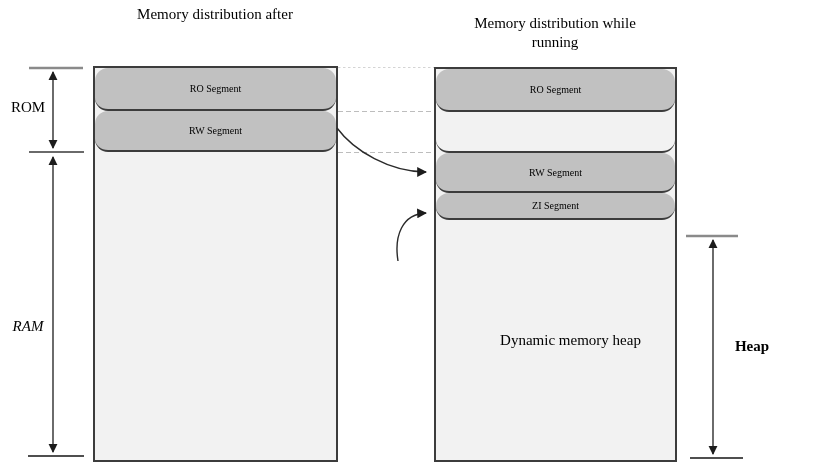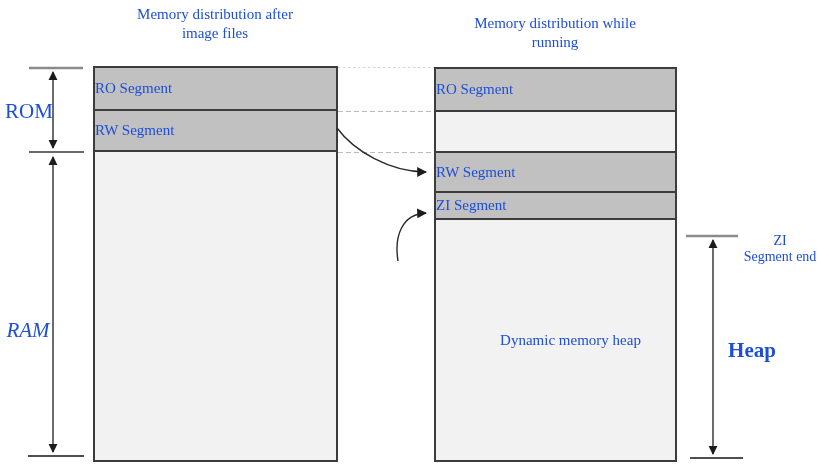--- a/index.html
+++ b/index.html
@@ -1,57 +1,56 @@
 <!DOCTYPE html>
 <html><head>
 <meta charset="utf-8">
 <style>
   html,body{margin:0;padding:0;background:#ffffff;}
   .canvas{
     position:relative;width:829px;height:464px;background:#ffffff;
-    font-family:"Liberation Serif","DejaVu Serif",serif;color:#1d4ed8;
+    font-family:"Liberation Serif","DejaVu Serif",serif;color:#000000;
     overflow:hidden;
   }
   .title{position:absolute;text-align:center;font-size:15px;line-height:19px;}
   .title-left{left:90px;top:5px;width:250px;}
   .title-right{left:430px;top:14px;width:250px;font-family:Liberation Serif, serif;}
 
   .memcol{position:absolute;display:flex;flex-direction:column;
           border:2px solid #3c3c3c;background:#f2f2f2;box-sizing:border-box;}
   .col-left{left:93px;top:66px;width:245px;height:396px;}
   .col-right{left:434px;top:67px;width:243px;height:395px;}
-  .seg{box-sizing:border-box;display:flex;align-items:center;
-       font-size:15px;}
+  .seg{box-sizing:border-box;display:flex;align-items:center;justify-content:center;
+       font-size:10px;border-radius:13px;}
   .seg-gray{background:#c1c1c1;border-bottom:2px solid #3c3c3c;}
   .seg-light{background:#f2f2f2;border-bottom:2px solid #3c3c3c;}
   .l-ro{height:43px;}
   .l-rw{height:41px;}
   .r-ro{height:43px;}
   .r-gap{height:41px;}
   .r-rw{height:40px;}
   .r-zi{height:27px;}
   .r-heap{flex:1;background:#f2f2f2;display:flex;align-items:center;justify-content:center;font-size:15px;padding-left:30px;}
   .filler{flex:1;background:#f2f2f2;}
 
-  .sidelabel{position:absolute;text-align:center;font-size:21px;}
+  .sidelabel{position:absolute;text-align:center;font-size:15px;}
   .lbl-rom{left:5px;top:99px;width:46px;}
   .lbl-ram{left:5px;top:318px;width:46px;font-style:italic;}
   .lbl-zi-end{left:733px;top:233px;width:94px;font-size:14px;line-height:16px;}
   .lbl-heap{left:723px;top:338px;width:58px;font-weight:bold;}
 
   svg.overlay{position:absolute;left:0;top:0;pointer-events:none;}
 </style>
 </head>
 <body>
 
 <div class="canvas">
 
   <div class="title title-left">
     <div>Memory distribution after</div>
-    <div>image files</div>
   </div>
   <div class="title title-right">
     <div>Memory distribution while</div>
     <div>running</div>
   </div>
 
   <div class="memcol col-left">
     <div class="seg seg-gray l-ro">
       <span>RO Segment</span>
     </div>
@@ -72,24 +71,20 @@
     <div class="seg seg-gray r-zi">
       <span>ZI Segment</span>
     </div>
     <div class="r-heap">
       <span>Dynamic memory heap</span>
     </div>
   </div>
 
   <div class="sidelabel lbl-rom">ROM</div>
   <div class="sidelabel lbl-ram">RAM</div>
-  <div class="sidelabel lbl-zi-end">
-    <div>ZI</div>
-    <div>Segment end</div>
-  </div>
   <div class="sidelabel lbl-heap">Heap</div>
 
   <svg class="overlay" width="829" height="464" viewBox="0 0 829 464">
     <defs>
       <marker id="arw" viewBox="0 0 10 10" refX="9" refY="5" markerWidth="7" markerHeight="7" orient="auto-start-reverse">
         <path d="M0,0 L10,5 L0,10 z" fill="#1c1c1c"></path>
       </marker>
     </defs>
 
     <g>

